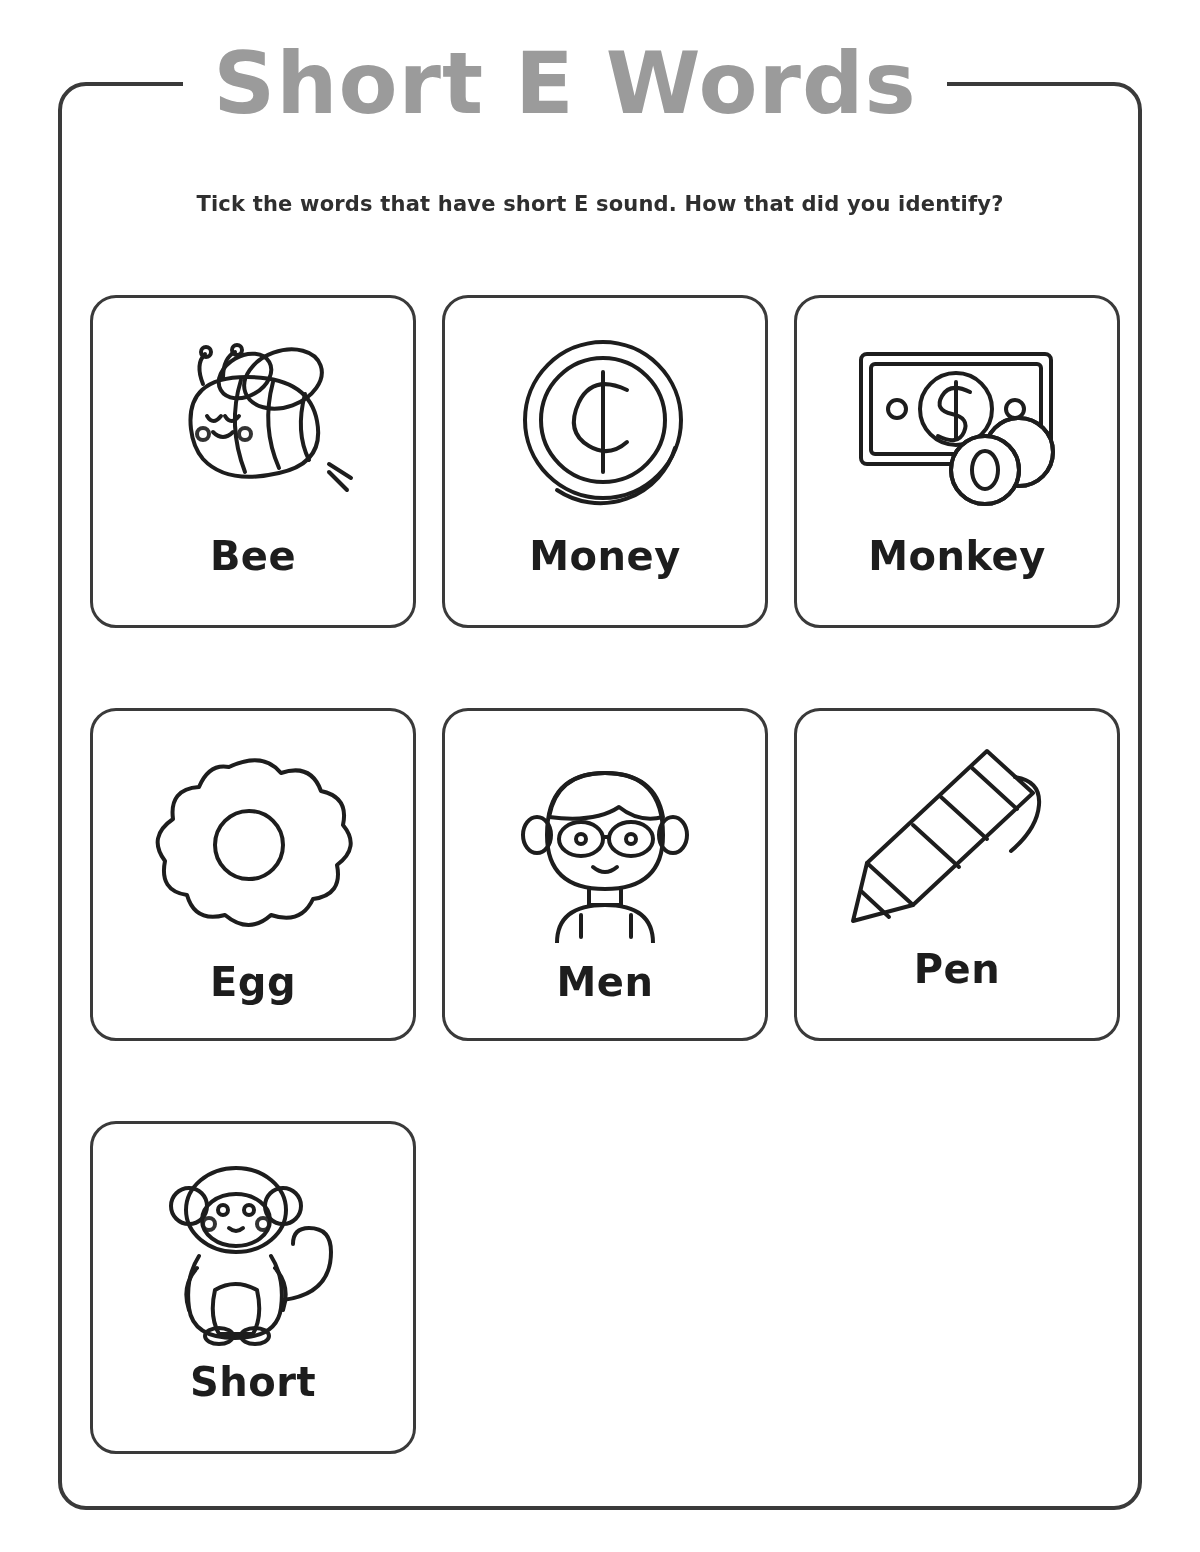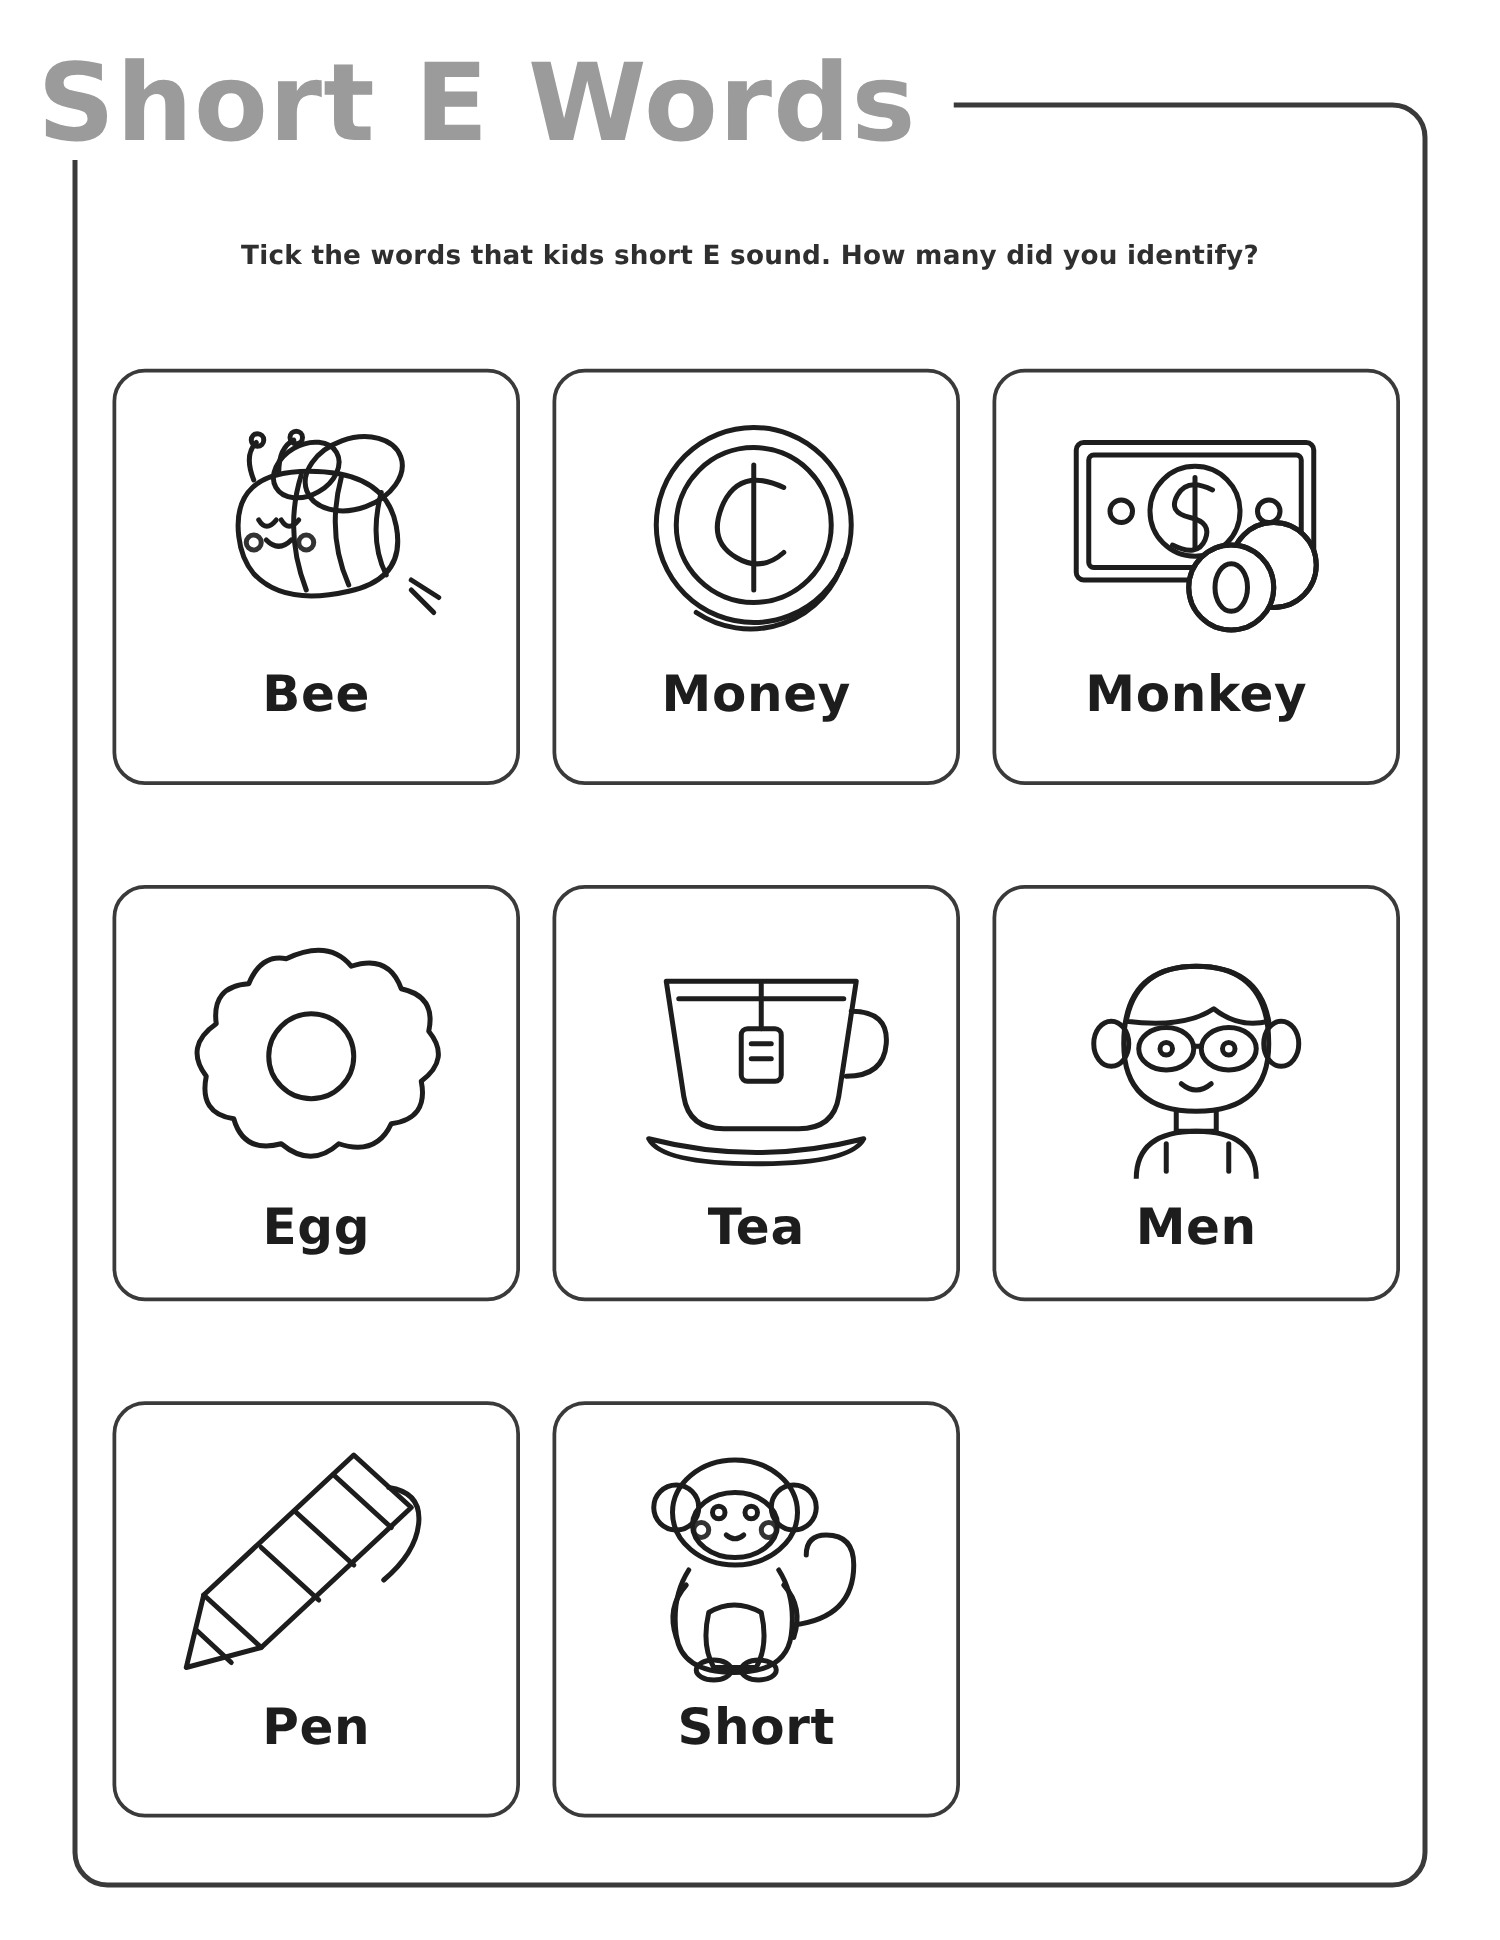--- a/index.html
+++ b/index.html
@@ -32,20 +32,21 @@
     border-radius: 28px;
     box-sizing: border-box;
   }
 
   
   .title-wrap {
     position: absolute;
     left: 0;
     top: 38px;
     width: 1130px;
+    text-align: center;
     z-index: 5;
   }
   .title {
     display: inline-block;
     font-family: "DejaVu Sans", sans-serif;
     font-size: 86px;
     font-weight: bold;
     letter-spacing: 1px;
     color: #9b9b9b;
     -webkit-text-stroke: 0px;
@@ -131,21 +132,21 @@
 
 <div class="page">
 
   <div class="sheet-border"></div>
 
   <div class="title-wrap">
     <div class="title">Short E Words</div>
   </div>
 
 
-  <div class="instructions">Tick the words that kids short E sound.  How many did you identify?</div>
+  <div class="instructions">Tick the words that have short E sound.  How that did you identify?</div>
 
   <div class="grid">
 
     <div class="card">
       <div class="card-art">
         <svg viewBox="0 0 240 200" width="240" height="200" fill="none" stroke="#1d1d1d" stroke-width="4" stroke-linecap="round" stroke-linejoin="round">
 
           <ellipse cx="150" cy="55" rx="40" ry="28" transform="rotate(-20 150 55)"></ellipse>
           <ellipse cx="112" cy="52" rx="28" ry="20" transform="rotate(-30 112 52)"></ellipse>
 
@@ -212,39 +213,20 @@
     <div class="card tall">
       <div class="card-art">
         <svg viewBox="0 0 240 200" width="240" height="200" fill="none" stroke="#1d1d1d" stroke-width="4" stroke-linecap="round" stroke-linejoin="round">
           <path d="M96 24 q34 -16 52 6 q30 -10 40 18 q28 6 22 34 q18 22 -6 40 q6 30 -24 34 q-12 26 -42 16 q-22 20 -46 0 q-30 8 -38 -20 q-28 -4 -22 -34 q-18 -24 8 -42 q-4 -30 26 -32 q10 -24 30 -20z"></path>
           <circle cx="116" cy="102" r="34"></circle>
         </svg>
       </div>
       <div class="card-label">Egg</div>
     </div>
 
-    <div class="card tall">
-      <div class="card-art">
-        <svg viewBox="0 0 240 200" width="240" height="200" fill="none" stroke="#1d1d1d" stroke-width="4" stroke-linecap="round" stroke-linejoin="round">
-
-          <path d="M48 42 l152 0 l-14 92 q-4 26 -32 26 l-60 0 q-28 0 -32 -26 z"></path>
-          <path d="M58 56 l132 0"></path>
-
-          <path d="M196 66 q30 0 28 26 q-2 26 -32 26"></path>
-
-          <path d="M124 44 l0 36"></path>
-          <rect x="108" y="80" width="32" height="42" rx="5"></rect>
-          <path d="M116 92 l16 0"></path>
-          <path d="M116 104 l16 0"></path>
-
-          <path d="M34 168 q86 22 172 0 q-10 20 -86 20 q-76 0 -86 -20z"></path>
-        </svg>
-      </div>
-      <div class="card-label">Tea</div>
-    </div>
 
     <div class="card tall">
       <div class="card-art">
         <svg viewBox="0 0 240 200" width="240" height="200" fill="none" stroke="#1d1d1d" stroke-width="4" stroke-linecap="round" stroke-linejoin="round">
 
           <ellipse cx="52" cy="92" rx="14" ry="18"></ellipse>
           <ellipse cx="188" cy="92" rx="14" ry="18"></ellipse>
 
           <path d="M62 92 q0 -62 58 -62 q58 0 58 62 q0 54 -58 54 q-58 0 -58 -54z"></path>
 

